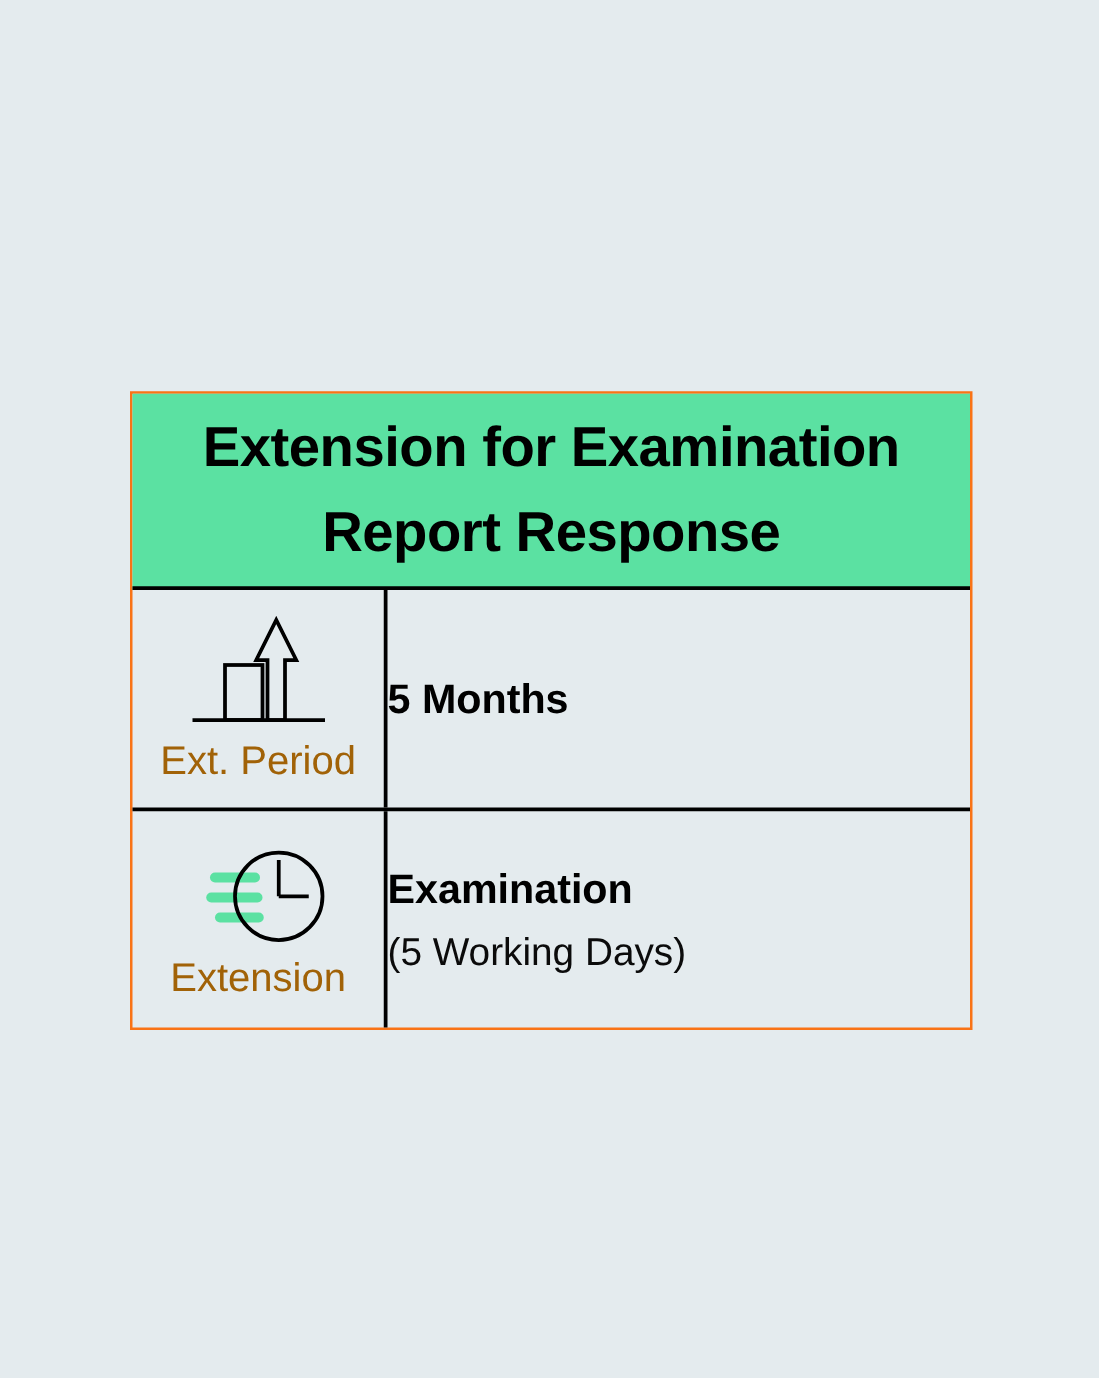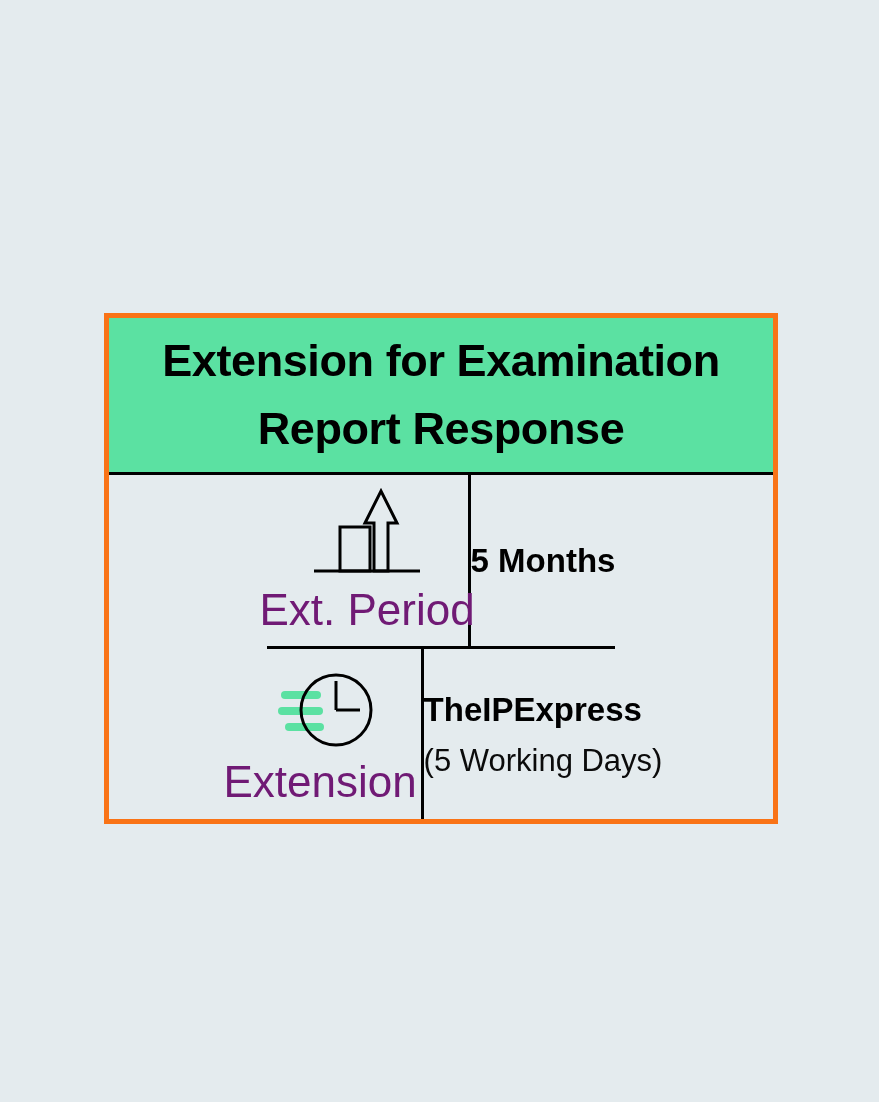--- a/index.html
+++ b/index.html
@@ -15,25 +15,24 @@
     position: relative;
   }
 
   #info-card {
     position: absolute;
     left: 104px;
     top: 313px;
     width: 674px;
     height: 511px;
     box-sizing: border-box;
-    border: 5px solid #f97316;
+    border: 2px solid #f97316;
     background: #e4ebee;
     display: flex;
     flex-direction: column;
-    align-items: center;
   }
 
   
   .card-header {
     background: #5be1a2;
     border-bottom: 3px solid #000000;
     box-sizing: border-box;
     height: 157px;
     display: flex;
     align-items: center;
@@ -85,23 +84,23 @@
     display: flex;
     align-items: flex-end;
     justify-content: center;
   }
   .icon-wrap.clock-wrap {
     height: 92px;
     align-items: center;
   }
 
   .label-text {
-    font-size: 44px;
+    font-size: 32px;
     font-weight: 400;
-    color: #701a75;
+    color: #a16207;
     line-height: 1.05;
     margin-top: 8px;
     white-space: nowrap;
   }
 
   .value-primary {
     font-size: 33px;
     font-weight: bold;
     color: #000000;
     line-height: 1.25;
@@ -153,18 +152,18 @@
 
           <circle cx="75" cy="51" r="35" fill="none" stroke="#000" stroke-width="3"></circle>
 
           <line x1="75" y1="51" x2="75" y2="22" stroke="#000" stroke-width="3"></line>
           <line x1="75" y1="51" x2="99" y2="51" stroke="#000" stroke-width="3"></line>
         </svg>
       </div>
       <div class="label-text">Extension</div>
     </div>
     <div class="cell-value">
-      <div class="value-primary">TheIPExpress</div>
+      <div class="value-primary">Examination</div>
       <div class="value-secondary">(5 Working Days)</div>
     </div>
   </div>
 
 </div>
 
 </body></html>

